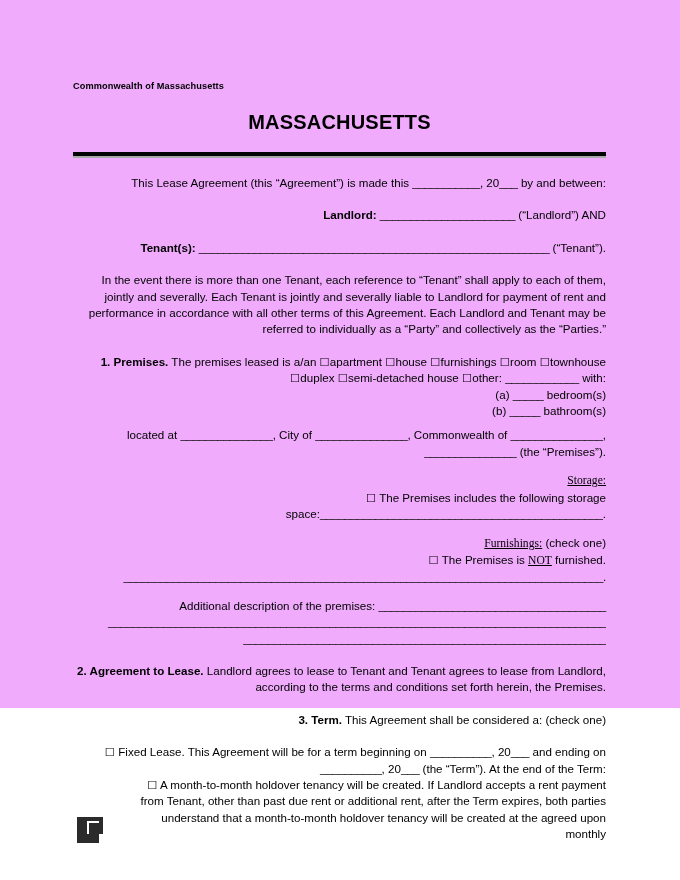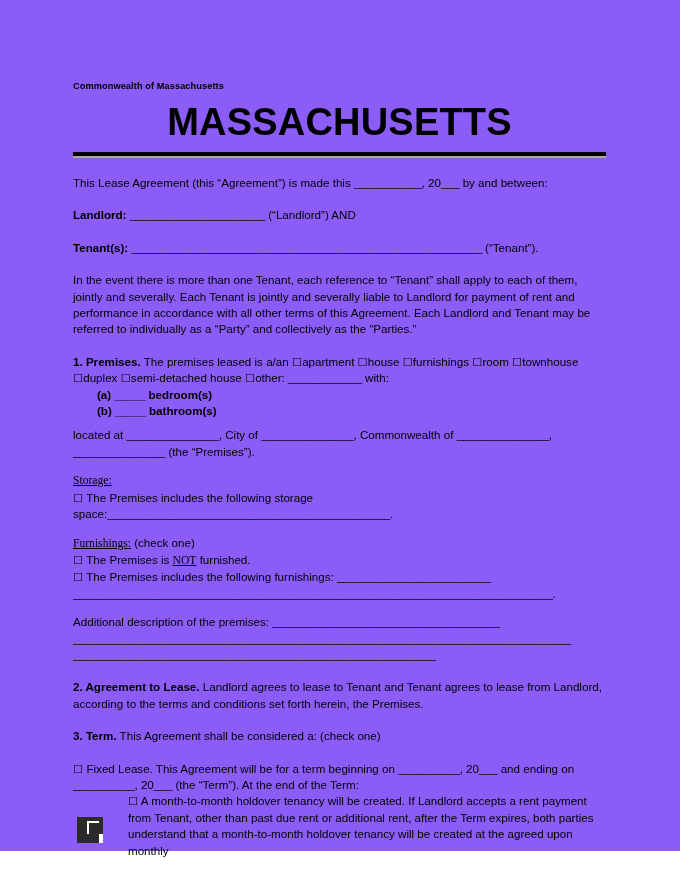--- a/index.html
+++ b/index.html
@@ -11,42 +11,42 @@
     width: 680px;
     height: 880px;
     overflow: hidden;
     font-family: "Liberation Sans", sans-serif;
     color: #000000;
     -webkit-font-smoothing: antialiased;
   }
   .page {
     position: relative;
     width: 680px;
-    height: 851px;
-    background: #8b5cf6;
+    height: 708px;
+    background: #f0abfc;
     box-sizing: border-box;
   }
   .content {
     position: absolute;
     left: 73px;
     top: 80px;
     width: 533px;
   }
 
   
   .jurisdiction {
     font-size: 9.2px;
     font-weight: bold;
     letter-spacing: 0.1px;
     line-height: 12px;
     margin: 0 0 12px 0;
   }
   .doc-title {
     text-align: center;
-    font-size: 38px;
+    font-size: 20px;
     font-weight: bold;
     line-height: 36px;
     letter-spacing: 0.2px;
     margin: 0;
   }
   .title-line-2 { margin-top: 4px; }
 
   .title-rule {
     margin: 12px 0 0 0;
     height: 7px;
@@ -63,35 +63,34 @@
     left: 0; right: 0; top: 4px;
     height: 2px;
     background: #a8a8a8;
   }
 
   
   .body-block {
     font-size: 11.6px;
     line-height: 16.4px;
     margin: 0;
-    text-align: left;
+    text-align: right;
   }
   .gap-lg { height: 16px; }
   .gap-md { height: 12px; }
   .gap-sm { height: 8px; }
 
   b, .bold { font-weight: bold; }
   .u { text-decoration: underline; font-family: Liberation Serif, serif; }
 
   
   .blank { letter-spacing: -0.3px; }
 
   .para-indent-a {
     margin-left: 24px;
-    font-weight: bold;
   }
   .para-indent-b {
     margin-left: 55px;
   }
   .para-indent-c {
   }
 
   .line-row {
     white-space: nowrap;
   }
@@ -244,25 +243,20 @@
 
     <div class="gap-md"></div>
 
     <div class="body-block">
       <span class="u">Furnishings:</span><span> (check one)</span>
     </div>
     <div class="body-block">
       <span class="cb">☐</span>
       <span>The Premises is </span><span class="u">NOT</span><span> furnished.</span>
     </div>
-    <div class="body-block">
-      <span class="cb">☐</span>
-      <span>The Premises includes the following furnishings:</span>
-      <span class="blank">_________________________</span>
-    </div>
     <div class="body-block long-rule">
       <span class="blank">______________________________________________________________________________</span><span>.</span>
     </div>
 
     <div class="gap-md"></div>
 
     <div class="body-block para-indent-c">
       <span>Additional description of the premises:</span>
       <span class="blank">_____________________________________</span>
     </div>

